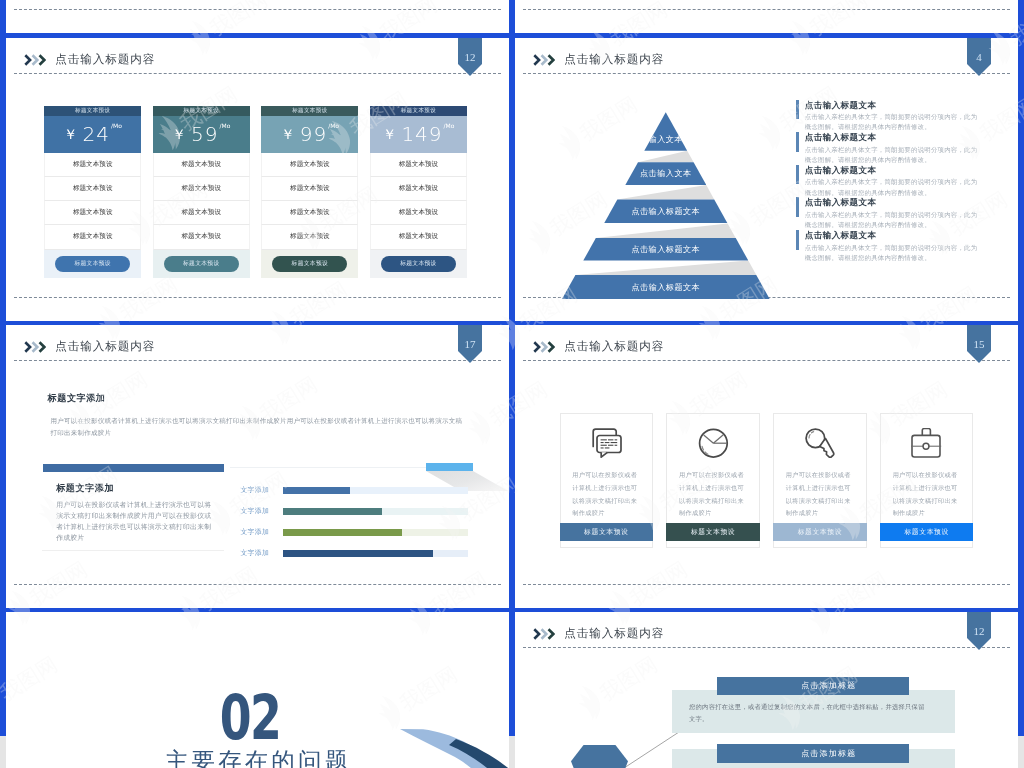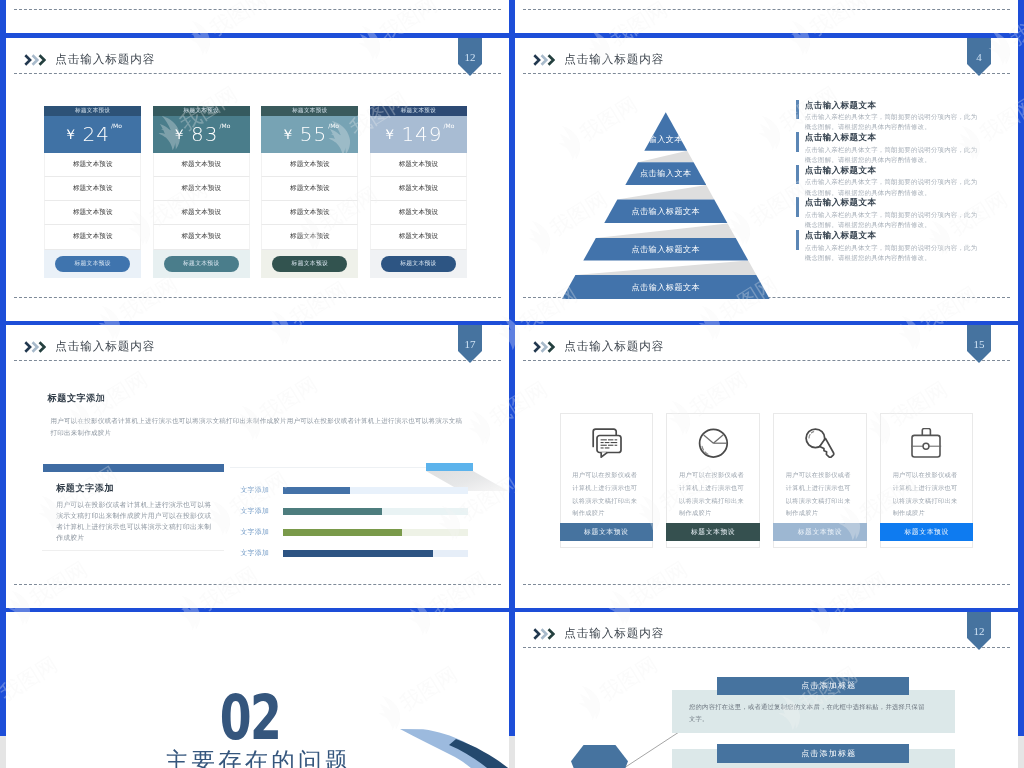--- a/index.html
+++ b/index.html
@@ -174,36 +174,36 @@
         <div class="pt-feat">标题文本预设</div>
         <div class="pt-feat">标题文本预设</div>
         <div class="pt-foot" style="background:#eaf1f8">
           <div class="pt-btn" style="background:#3f74ae">标题文本预设</div>
         </div>
       </div>
       <div class="pt-card">
         <div class="pt-head" style="background:#355a5f">标题文本预设</div>
         <div class="pt-price" style="background:#4a7d8b">
           <span class="pt-cur">￥</span>
-            <span class="pt-amt">83</span>
+            <span class="pt-amt">59</span>
             <span class="pt-per">/Mo</span>
         </div>
         <div class="pt-feat">标题文本预设</div>
         <div class="pt-feat">标题文本预设</div>
         <div class="pt-feat">标题文本预设</div>
         <div class="pt-feat">标题文本预设</div>
         <div class="pt-foot" style="background:#e7f0f1">
           <div class="pt-btn" style="background:#4a7d8b">标题文本预设</div>
         </div>
       </div>
       <div class="pt-card">
         <div class="pt-head" style="background:#3a5a5c">标题文本预设</div>
         <div class="pt-price" style="background:#77a3b4">
           <span class="pt-cur">￥</span>
-            <span class="pt-amt">55</span>
+            <span class="pt-amt">99</span>
             <span class="pt-per">/Mo</span>
         </div>
         <div class="pt-feat">标题文本预设</div>
         <div class="pt-feat">标题文本预设</div>
         <div class="pt-feat">标题文本预设</div>
         <div class="pt-feat">标题文本预设</div>
         <div class="pt-foot" style="background:#eff1ea">
           <div class="pt-btn" style="background:#32534f">标题文本预设</div>
         </div>
       </div>

